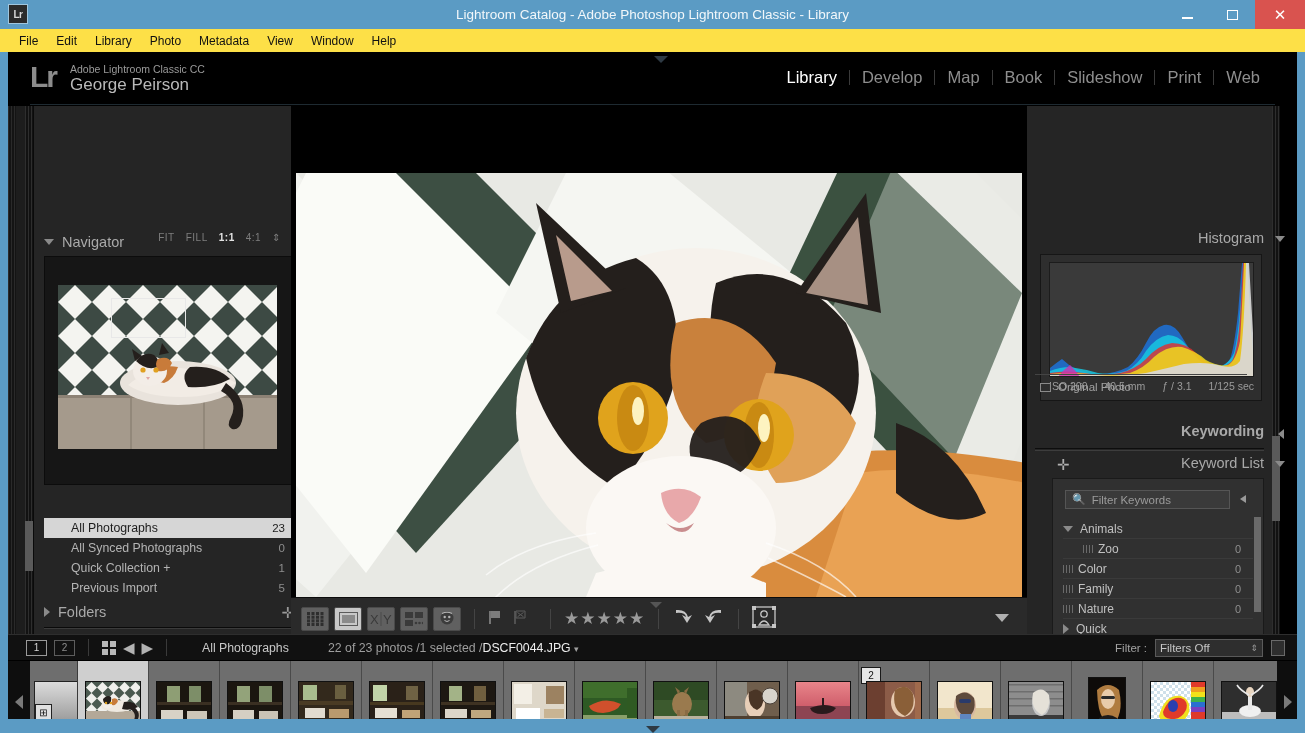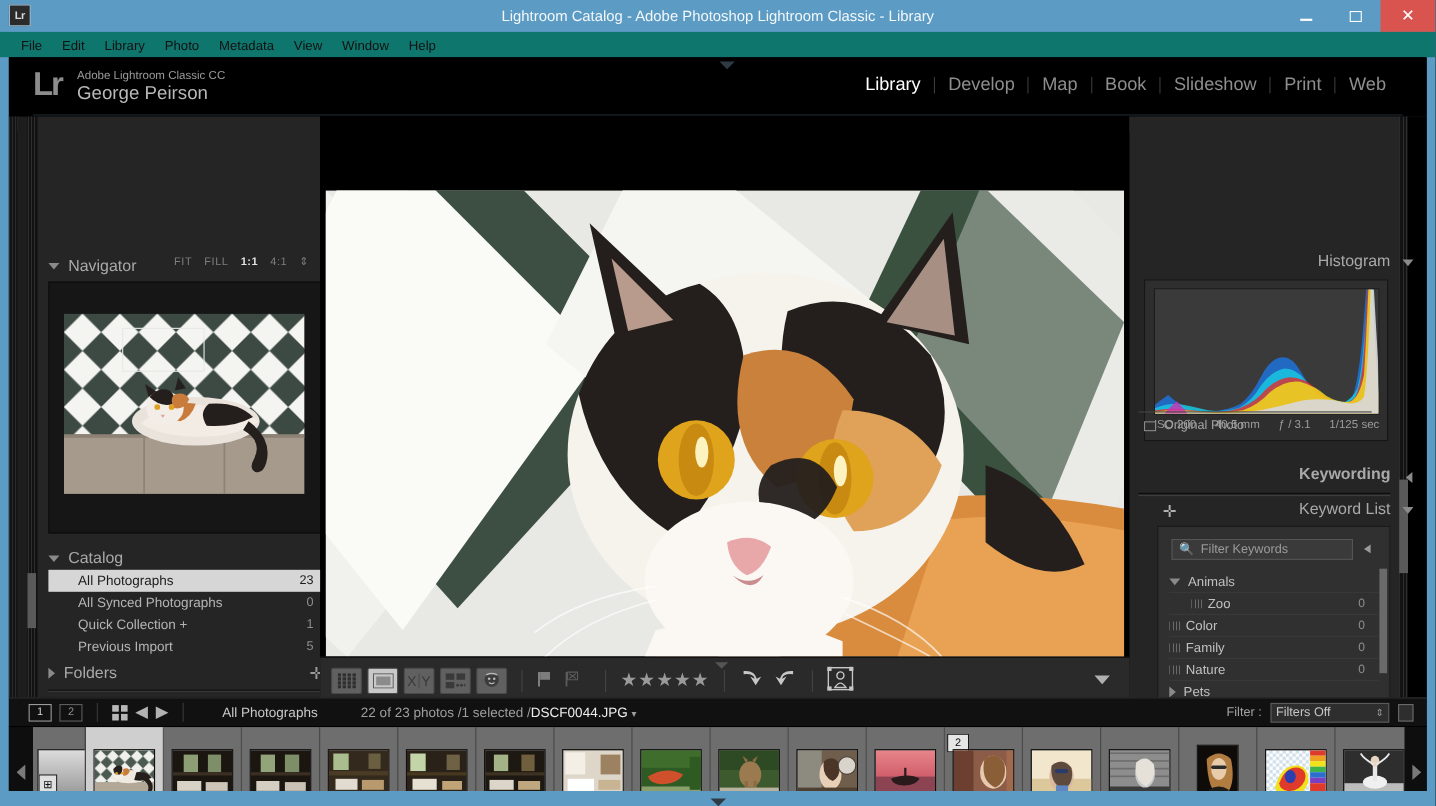--- a/index.html
+++ b/index.html
@@ -23,21 +23,21 @@
   .wbtn { position:absolute; top:0; height:29px; display:flex; align-items:center; justify-content:center;
           color:#ffffff; }
   #btn-min { right:95px; width:45px; }
   #btn-max { right:50px; width:45px; }
   #btn-close { right:0; width:50px; background:#d9534f; }
   .wb-min { width:11px; height:1.5px; background:#fff; margin-top:7px; }
   .wb-max { width:11px; height:10px; border:1.5px solid #fff; }
   .wb-x { font-size:15px; line-height:1; font-weight:300; }
 
   
-  #menubar { position:absolute; left:0; top:29px; width:1305px; height:23px; background:#0f766e;
+  #menubar { position:absolute; left:0; top:29px; width:1305px; height:23px; background:#fde047;
              display:flex; align-items:center; padding-left:10px; }
   #menubar .mi { font-size:12px; color:#111; padding:3px 9px; cursor:default; }
 
   
   #interior { position:absolute; left:8px; top:52px; width:1289px; height:667px; background:#000; overflow:hidden; }
 
   
   #idbar { position:absolute; left:0; top:0; width:1289px; height:54px; background:#000; }
   #lr-logo { position:absolute; left:22px; top:8px; font-size:30px; color:#8c8c8c; font-weight:bold;
              letter-spacing:-2px; }
@@ -328,24 +328,20 @@
               <circle cx="85" cy="85" r="2.6" fill="#e0a020"></circle>
               <circle cx="98" cy="85" r="2.6" fill="#e0a020"></circle>
               <path d="M88,92 l4,0 l-2,3Z" fill="#e0a6a6"></path>
 
               <path d="M168,98 q22,16 16,38 q-3,10 -10,8 q-6,-3 -1,-12 q8,-16 -10,-26Z" fill="#241f1c"></path>
             </svg>
           </div>
           <div id="nav-crop"></div>
         </div>
 
-        <div id="catalog-hdr" class="panel-header">
-          <div class="tri"></div>
-          <div class="label" style="font-size:14.5px;color:#a9a9a9;">Catalog</div>
-        </div>
         <div id="catalog-list">
           <div class="cat-row selected">
             <span>All Photographs</span>
             <span class="count">23</span>
           </div>
           <div class="cat-row">
             <span>All Synced Photographs</span>
             <span class="count">0</span>
           </div>
           <div class="cat-row">
@@ -504,21 +500,21 @@
               <span>Family</span>
               <span class="kcount">0</span>
             </div>
             <div class="kw-row">
               <span class="kw-dots"></span>
               <span>Nature</span>
               <span class="kcount">0</span>
             </div>
             <div class="kw-row" style="border-bottom:none;">
               <span class="tri-right" style="margin-right:7px;"></span>
-              <span>Pets</span>
+              <span>Quick</span>
               <span class="kcount"></span>
             </div>
           </div>
           <div id="kw-scroll"></div>
         </div>
       </div>
 
       <div id="toolbar">
         <div id="tb-topcaret">
           <svg width="14" height="8" viewBox="0 0 14 8">

